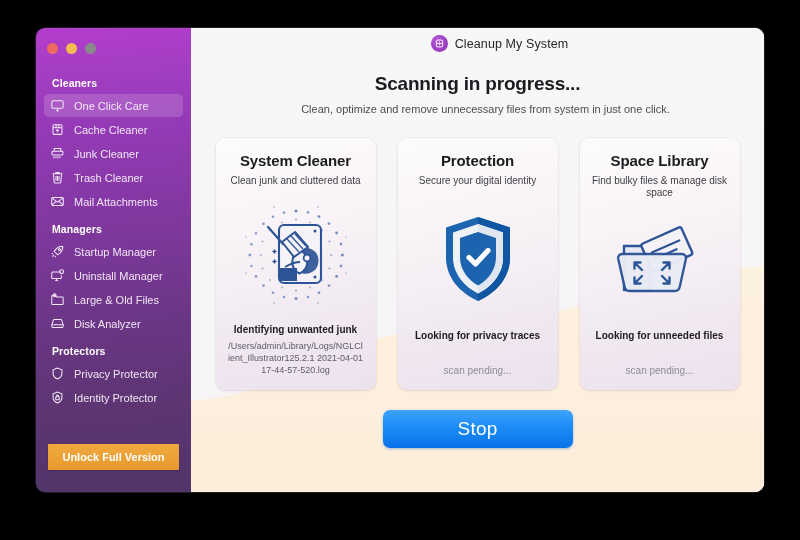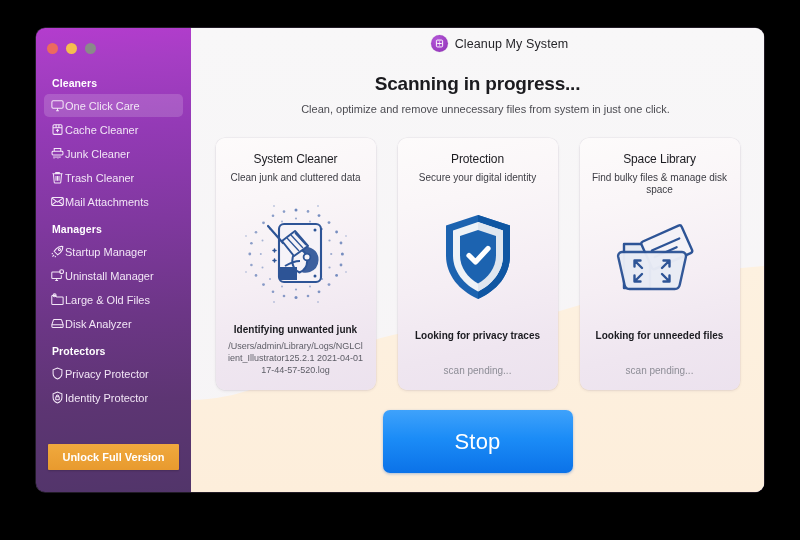--- a/index.html
+++ b/index.html
@@ -38,20 +38,21 @@
   .sb-group-title {
     color:#ffffff;
     font-size:10.5px;
     font-weight:bold;
     letter-spacing:.1px;
     padding:0 0 5px 16px;
   }
   #sb-scroll { padding-top:23px; }
   .sb-item {
     display:flex; align-items:center;
+    gap:9px;
     height:23px;
     margin:0 8px 1px 8px;
     padding-left:6px;
     border-radius:5px;
     color:#f2e6f6;
     font-size:11px;
     cursor:default;
   }
   .sb-item.active { background:rgba(255,255,255,.16); }
   .sb-item .ico { width:15px; height:15px; flex:0 0 15px; display:flex; align-items:center; justify-content:center; }
@@ -104,35 +105,35 @@
   }
   .card {
     width:160px; height:252px;
     border-radius:9px;
     background:linear-gradient(168deg,#fdfbfb 0%,#faf6f8 25%,#f5eef4 55%,#efe6f0 80%,#ece2ee 100%);
     box-shadow:0 1px 3px rgba(60,40,70,.10), 0 0 0 .5px rgba(120,100,140,.10);
     padding:14px 8px 12px;
     display:flex; flex-direction:column; align-items:center;
     text-align:center;
   }
-  .card h2 { font-size:12px; color:#1b1b20; font-weight:normal; letter-spacing:-.1px; }
+  .card h2 { font-size:15px; color:#1b1b20; font-weight:bold; letter-spacing:-.1px; }
   .card .sub { font-size:10px; color:#3d3d44; margin-top:6px; line-height:1.2; }
   .card .art { flex:1; display:flex; align-items:center; justify-content:center; width:100%; }
   .card .status { font-size:10px; color:#1b1b20; font-weight:bold; }
   .card .detail { font-size:9px; color:#5d5d66; margin-top:5px; line-height:1.35; word-break:break-word; padding:0 4px; }
   .card .pending { font-size:10px; color:#8d8d96; margin-top:24px; }
   .card .footer { width:100%; padding-bottom:2px; }
 
   
   #stop-wrap { display:flex; justify-content:center; margin-top:20px; }
   #stop-btn {
-    width:190px; height:63px;
+    width:190px; height:38px;
     border:none; border-radius:7px;
     background:linear-gradient(180deg,#3fa2fb 0%,#1b8cf7 45%,#0b72e8 100%);
-    color:#fff; font-size:22px; letter-spacing:.2px;
+    color:#fff; font-size:19px; letter-spacing:.2px;
     cursor:pointer;
     box-shadow:0 1px 3px rgba(10,90,200,.35);
   }
 </style>
 </head>
 <body>
 
 <div id="window">
 
   <div id="sidebar">

